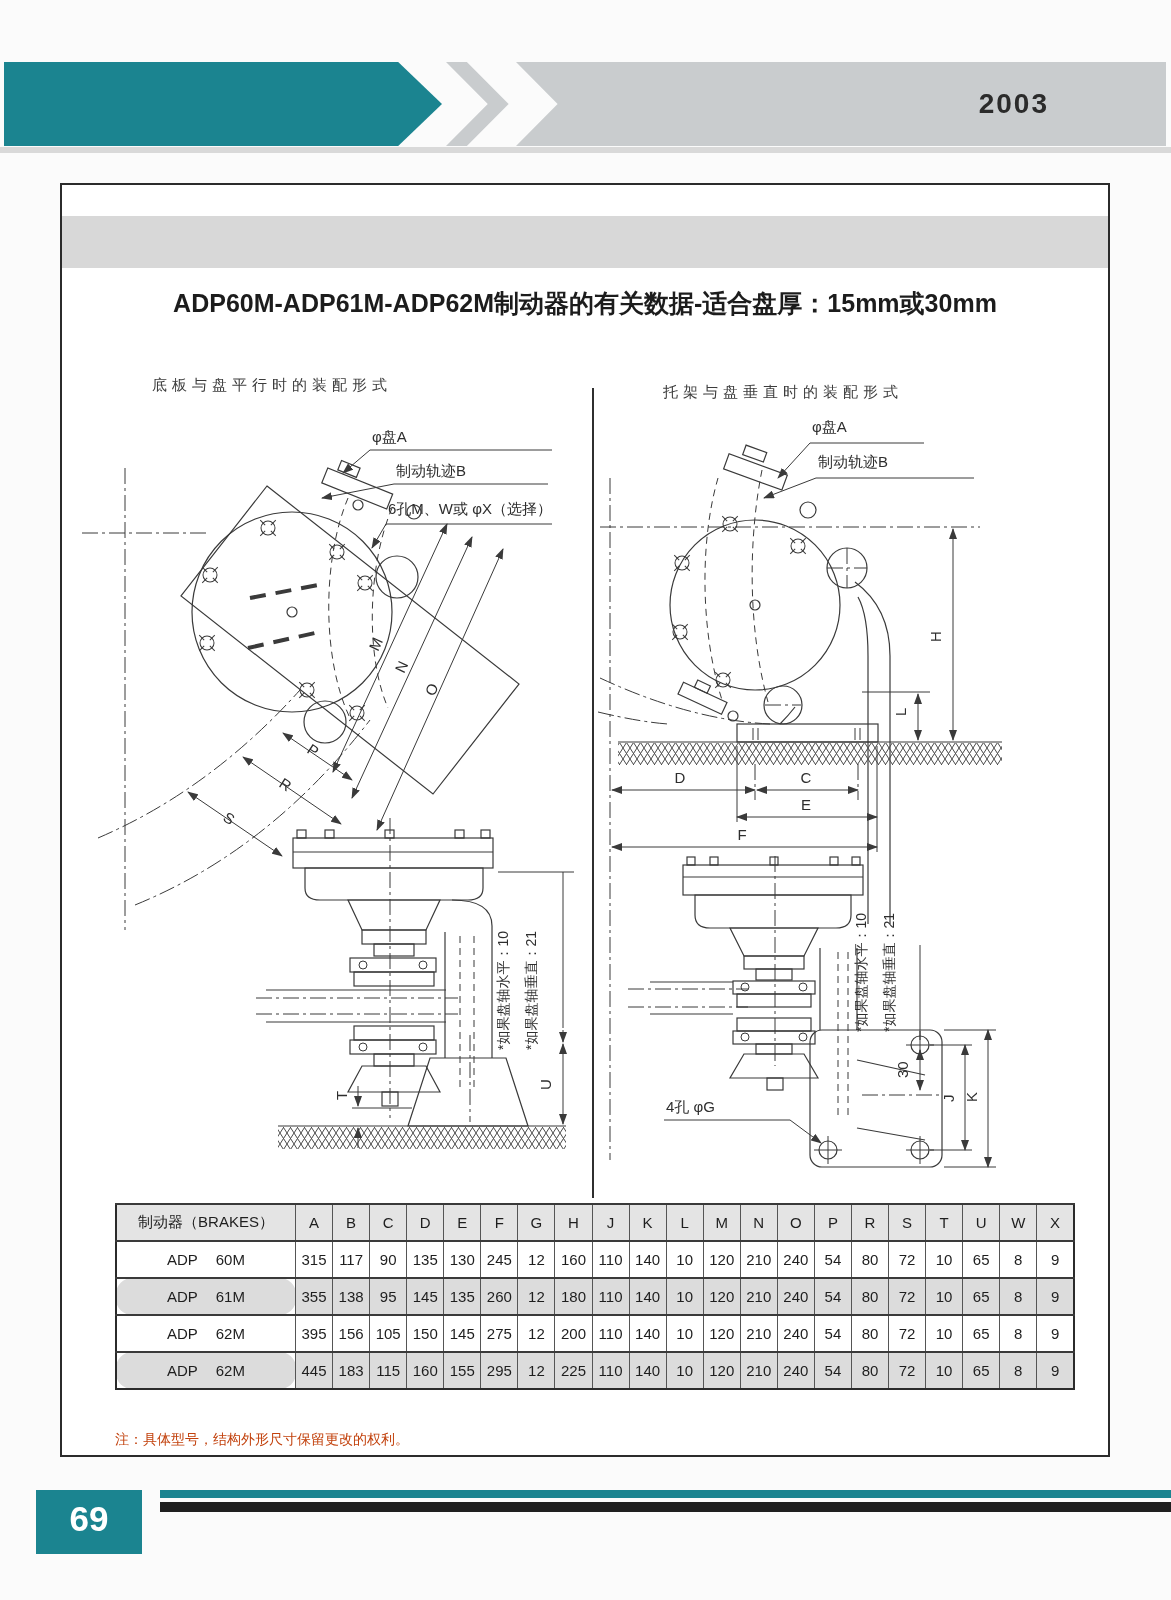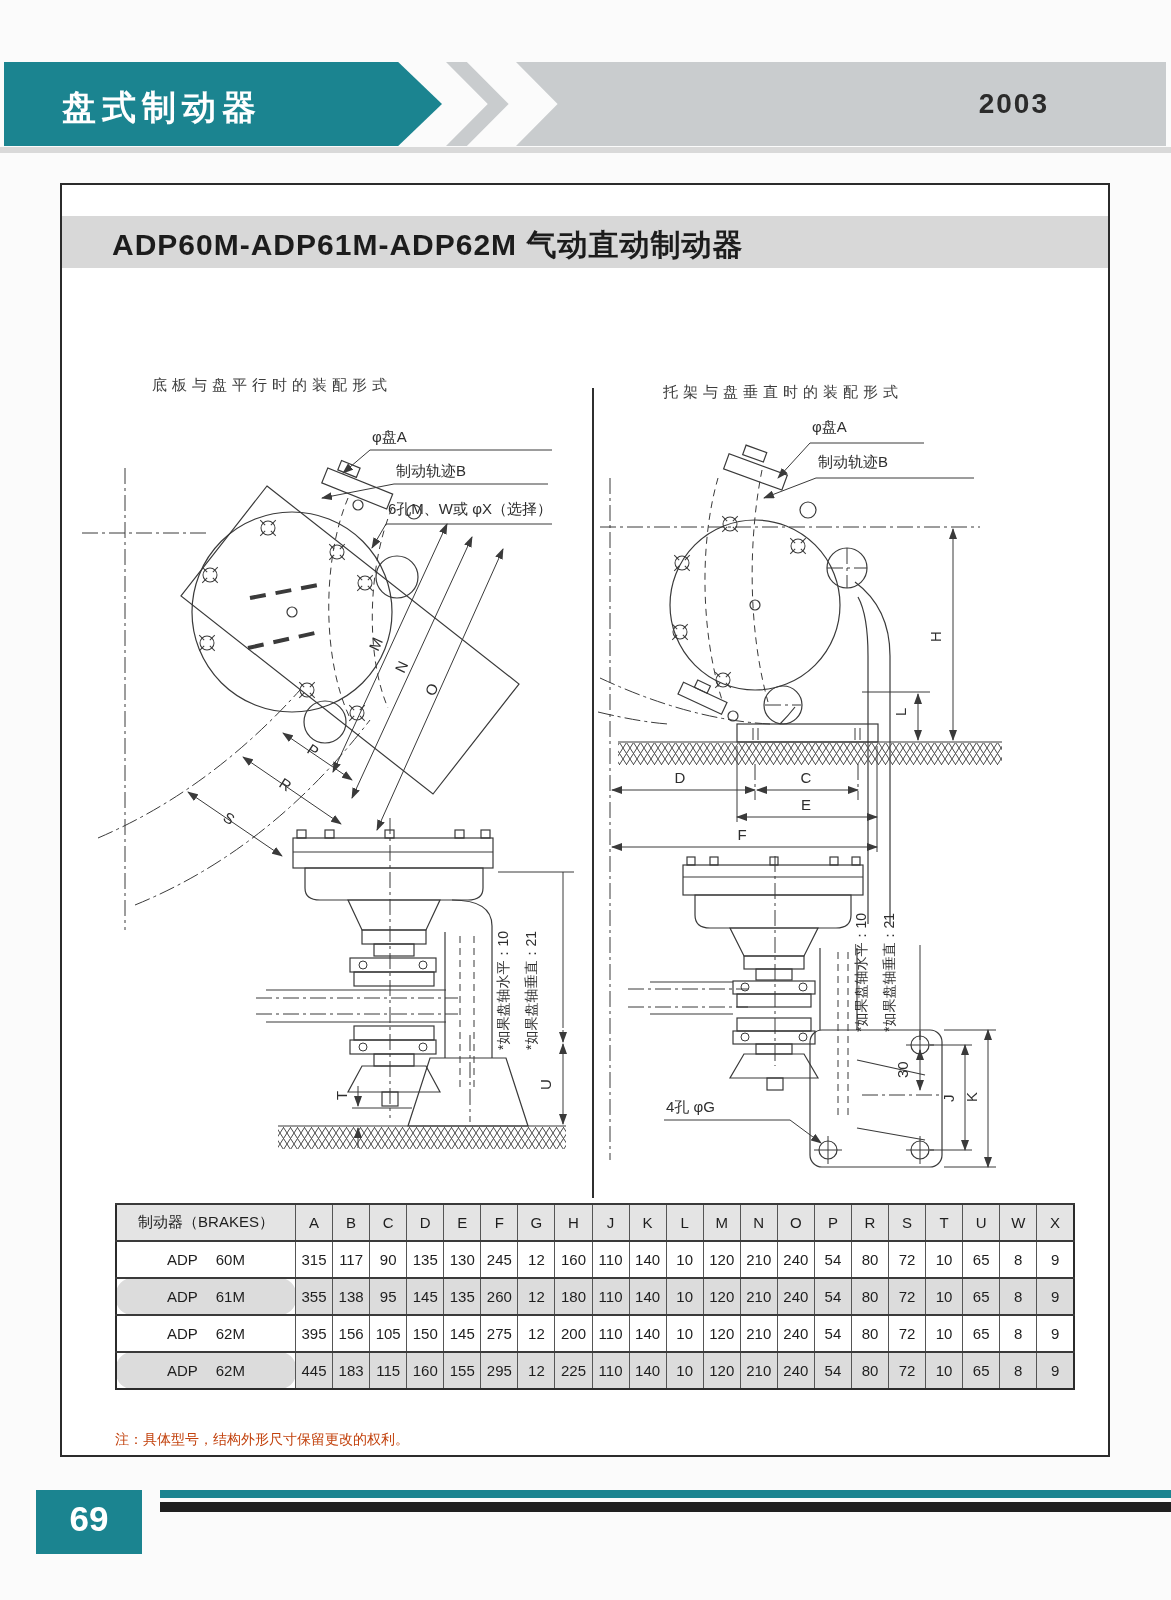--- a/index.html
+++ b/index.html
@@ -57,27 +57,26 @@
   .vnote{font-size:14px;}
 </style>
 </head>
 <body>
 
 <div class="page">
 
   <div class="abs teal-block"></div>
   <div class="abs gray-band"></div>
   <div class="abs gray-band2"></div>
-  <div class="abs brand">盘式制动器</div>
   <div class="abs year">2003</div>
   <div class="abs header-rule"></div>
 
   <div class="abs content-box">
     <div class="abs title-bar"></div>
-    <div class="abs doc-title">ADP60M-ADP61M-ADP62M 气动直动制动器</div>
+    <div class="abs doc-subtitle">ADP60M-ADP61M-ADP62M制动器的有关数据-适合盘厚：15mm或30mm</div>
   </div>
 
   <div class="abs draw-title l">底板与盘平行时的装配形式</div>
   <div class="abs draw-title r">托架与盘垂直时的装配形式</div>
 
   <svg class="abs" style="left:60px;top:355px;" width="1048" height="845" viewBox="60 355 1048 845">
     <defs>
       <marker id="ae" markerWidth="11" markerHeight="8" refX="10" refY="4" orient="auto" markerUnits="userSpaceOnUse">
         <path d="M0,0 L11,4 L0,8 z" fill="#3a3a3a"></path>
         </marker>

